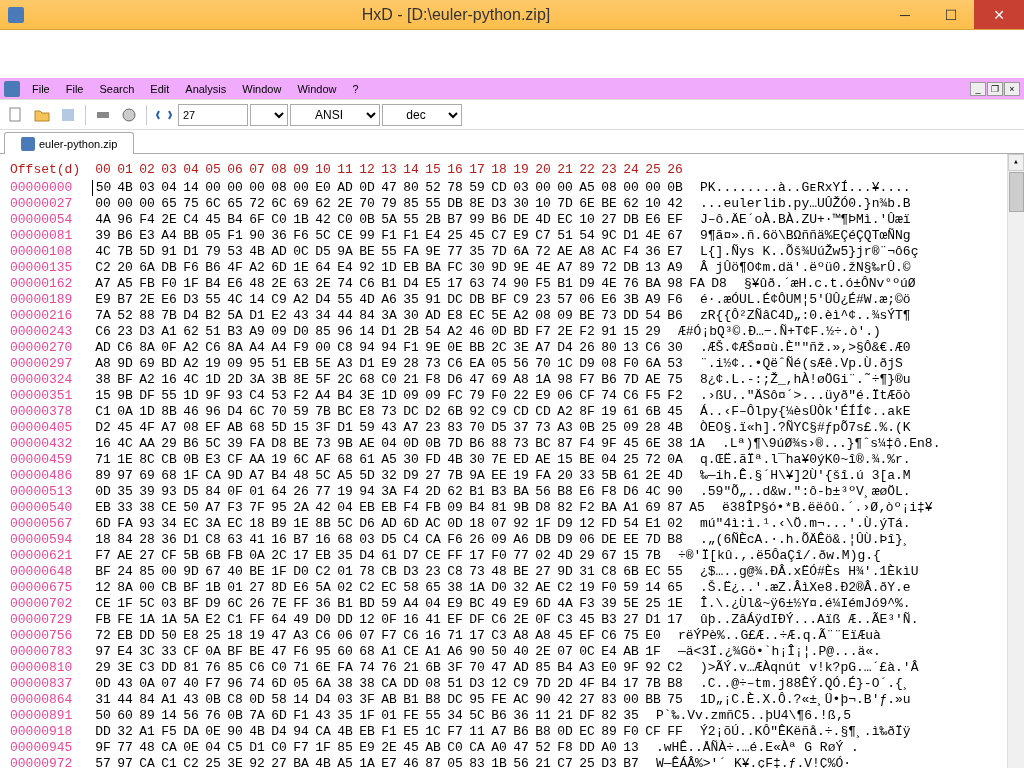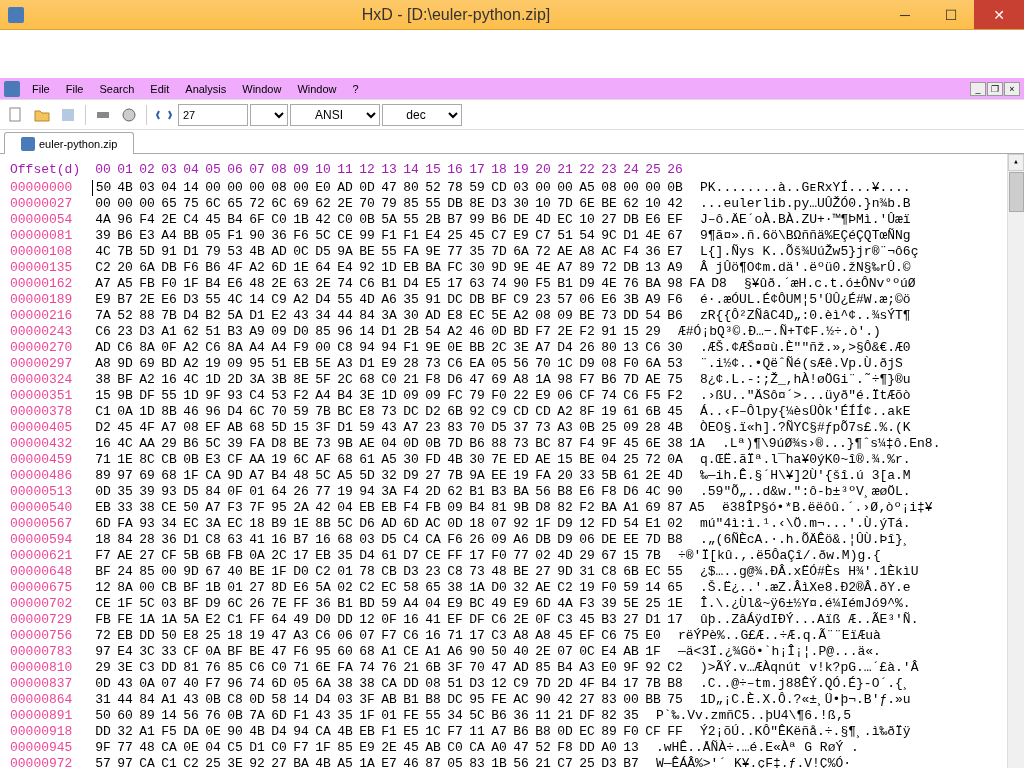--- a/index.html
+++ b/index.html
@@ -22,21 +22,21 @@
 .tb-btn { width: 24px; height: 24px; display: flex; align-items: center; justify-content: center; border: 1px solid transparent; border-radius: 2px; }
 .tb-sep { width: 1px; height: 20px; background: #ccc; margin: 0 3px; }
 .tb-input { height: 22px; border: 1px solid #aaa; padding: 0 4px; font-size: 11px; }
 .tb-select { height: 22px; border: 1px solid #aaa; font-size: 12px; background: #fff; padding: 0 18px; text-align: center; }
 
 .tabs { height: 24px; background: #fff; border-bottom: 1px solid #aaa; display: flex; align-items: flex-end; padding: 0 4px; }
 .tab { padding: 4px 16px 3px; border: 1px solid #aaa; border-bottom: none; border-radius: 3px 3px 0 0; background: #fff; font-size: 11px; display: flex; align-items: center; gap: 4px; position: relative; top: 1px; }
 .tab .tab-icon { width: 14px; height: 14px; background: #4a7ab8; border-radius: 2px; }
 
 .hex-view { font-family: 'Courier New', monospace; font-size: 13px; padding: 8px 10px; line-height: 16px; height: 634px; overflow: hidden; position: relative; }
-.hex-header { color: #a21caf; margin-bottom: 2px; }
+.hex-header { color: #b91c1c; margin-bottom: 2px; }
 .hex-header .off-label { display: inline-block; width: 82px; }
 .hex-header .col { display: inline-block; width: 22px; text-align: center; }
 .hex-row { white-space: pre; }
 .hex-row .offset { color: #ec4899; display: inline-block; width: 82px; }
 .hex-row .bytes { display: inline-block; }
 .hex-row .byte { display: inline-block; width: 22px; text-align: center; }
 .hex-row .ascii { margin-left: 14px; }
 .cursor { border-left: 1px solid #000; }
 .scrollbar-v { position: absolute; right: 0; top: 0; bottom: 0; width: 17px; background: #f0f0f0; border-left: 1px solid #ddd; }
 .scroll-up, .scroll-down { height: 17px; background: #f0f0f0; border: 1px solid #ccc; font-size: 9px; text-align: center; line-height: 15px; }

